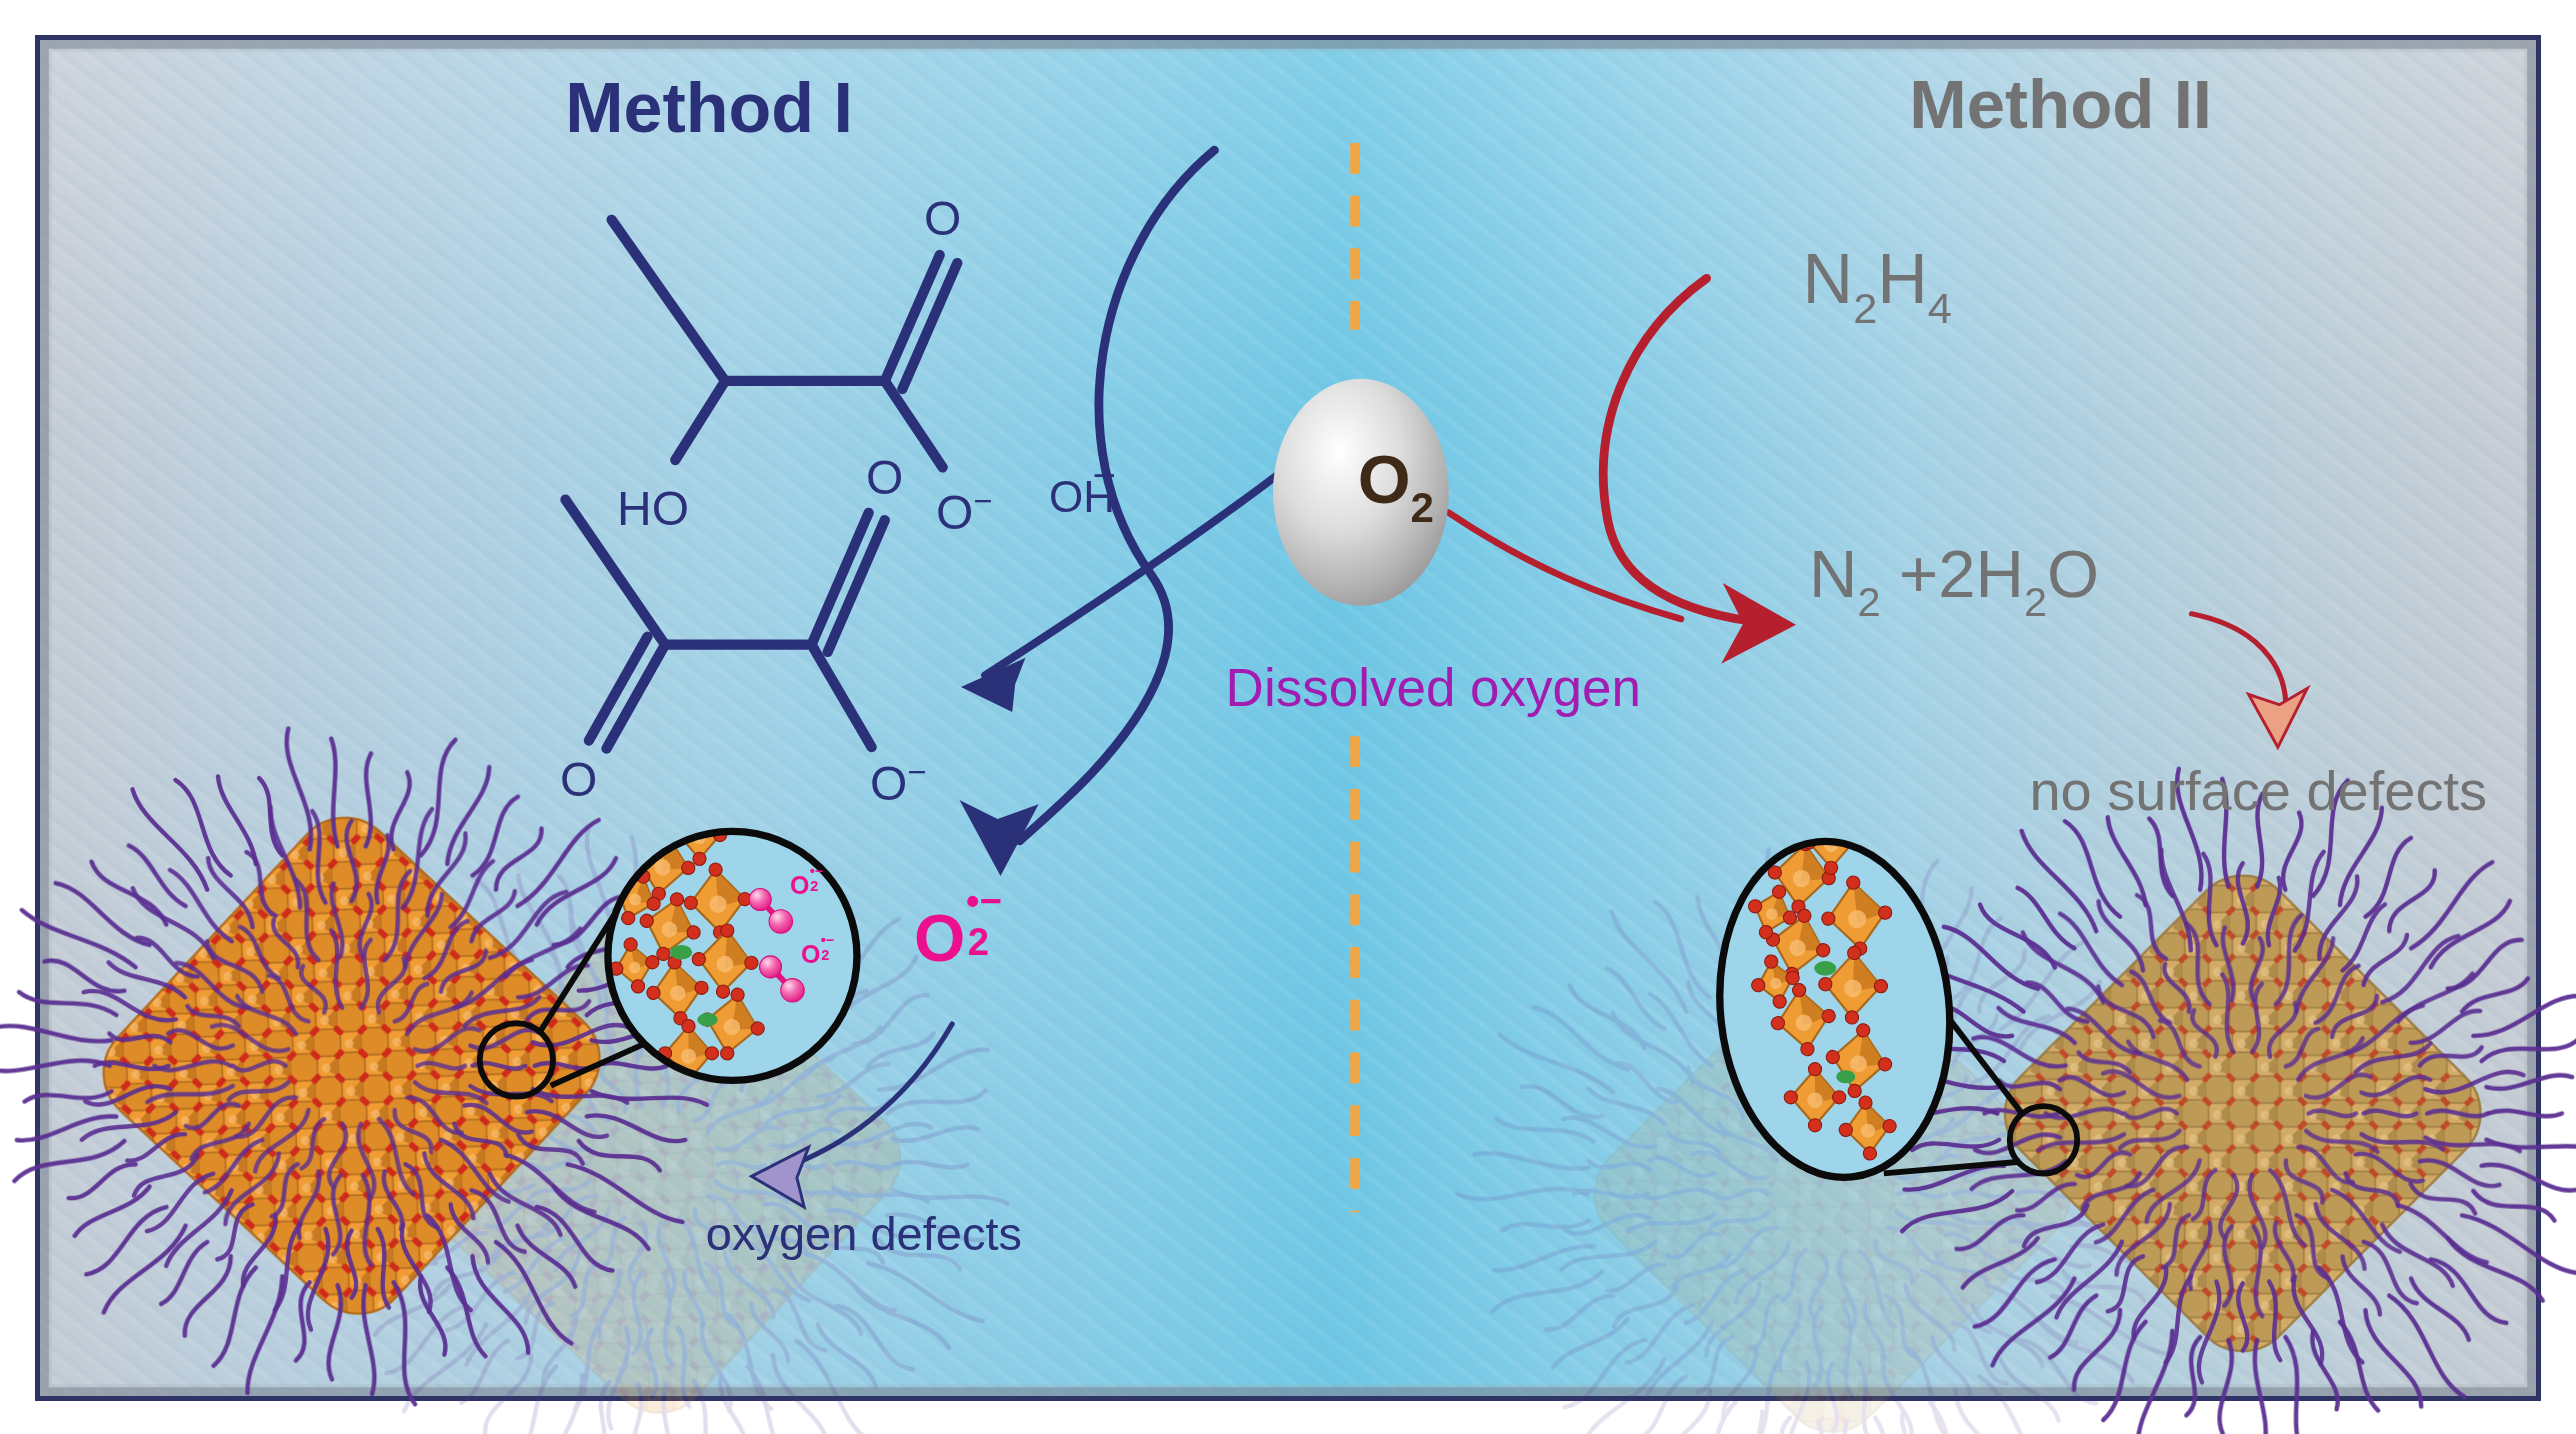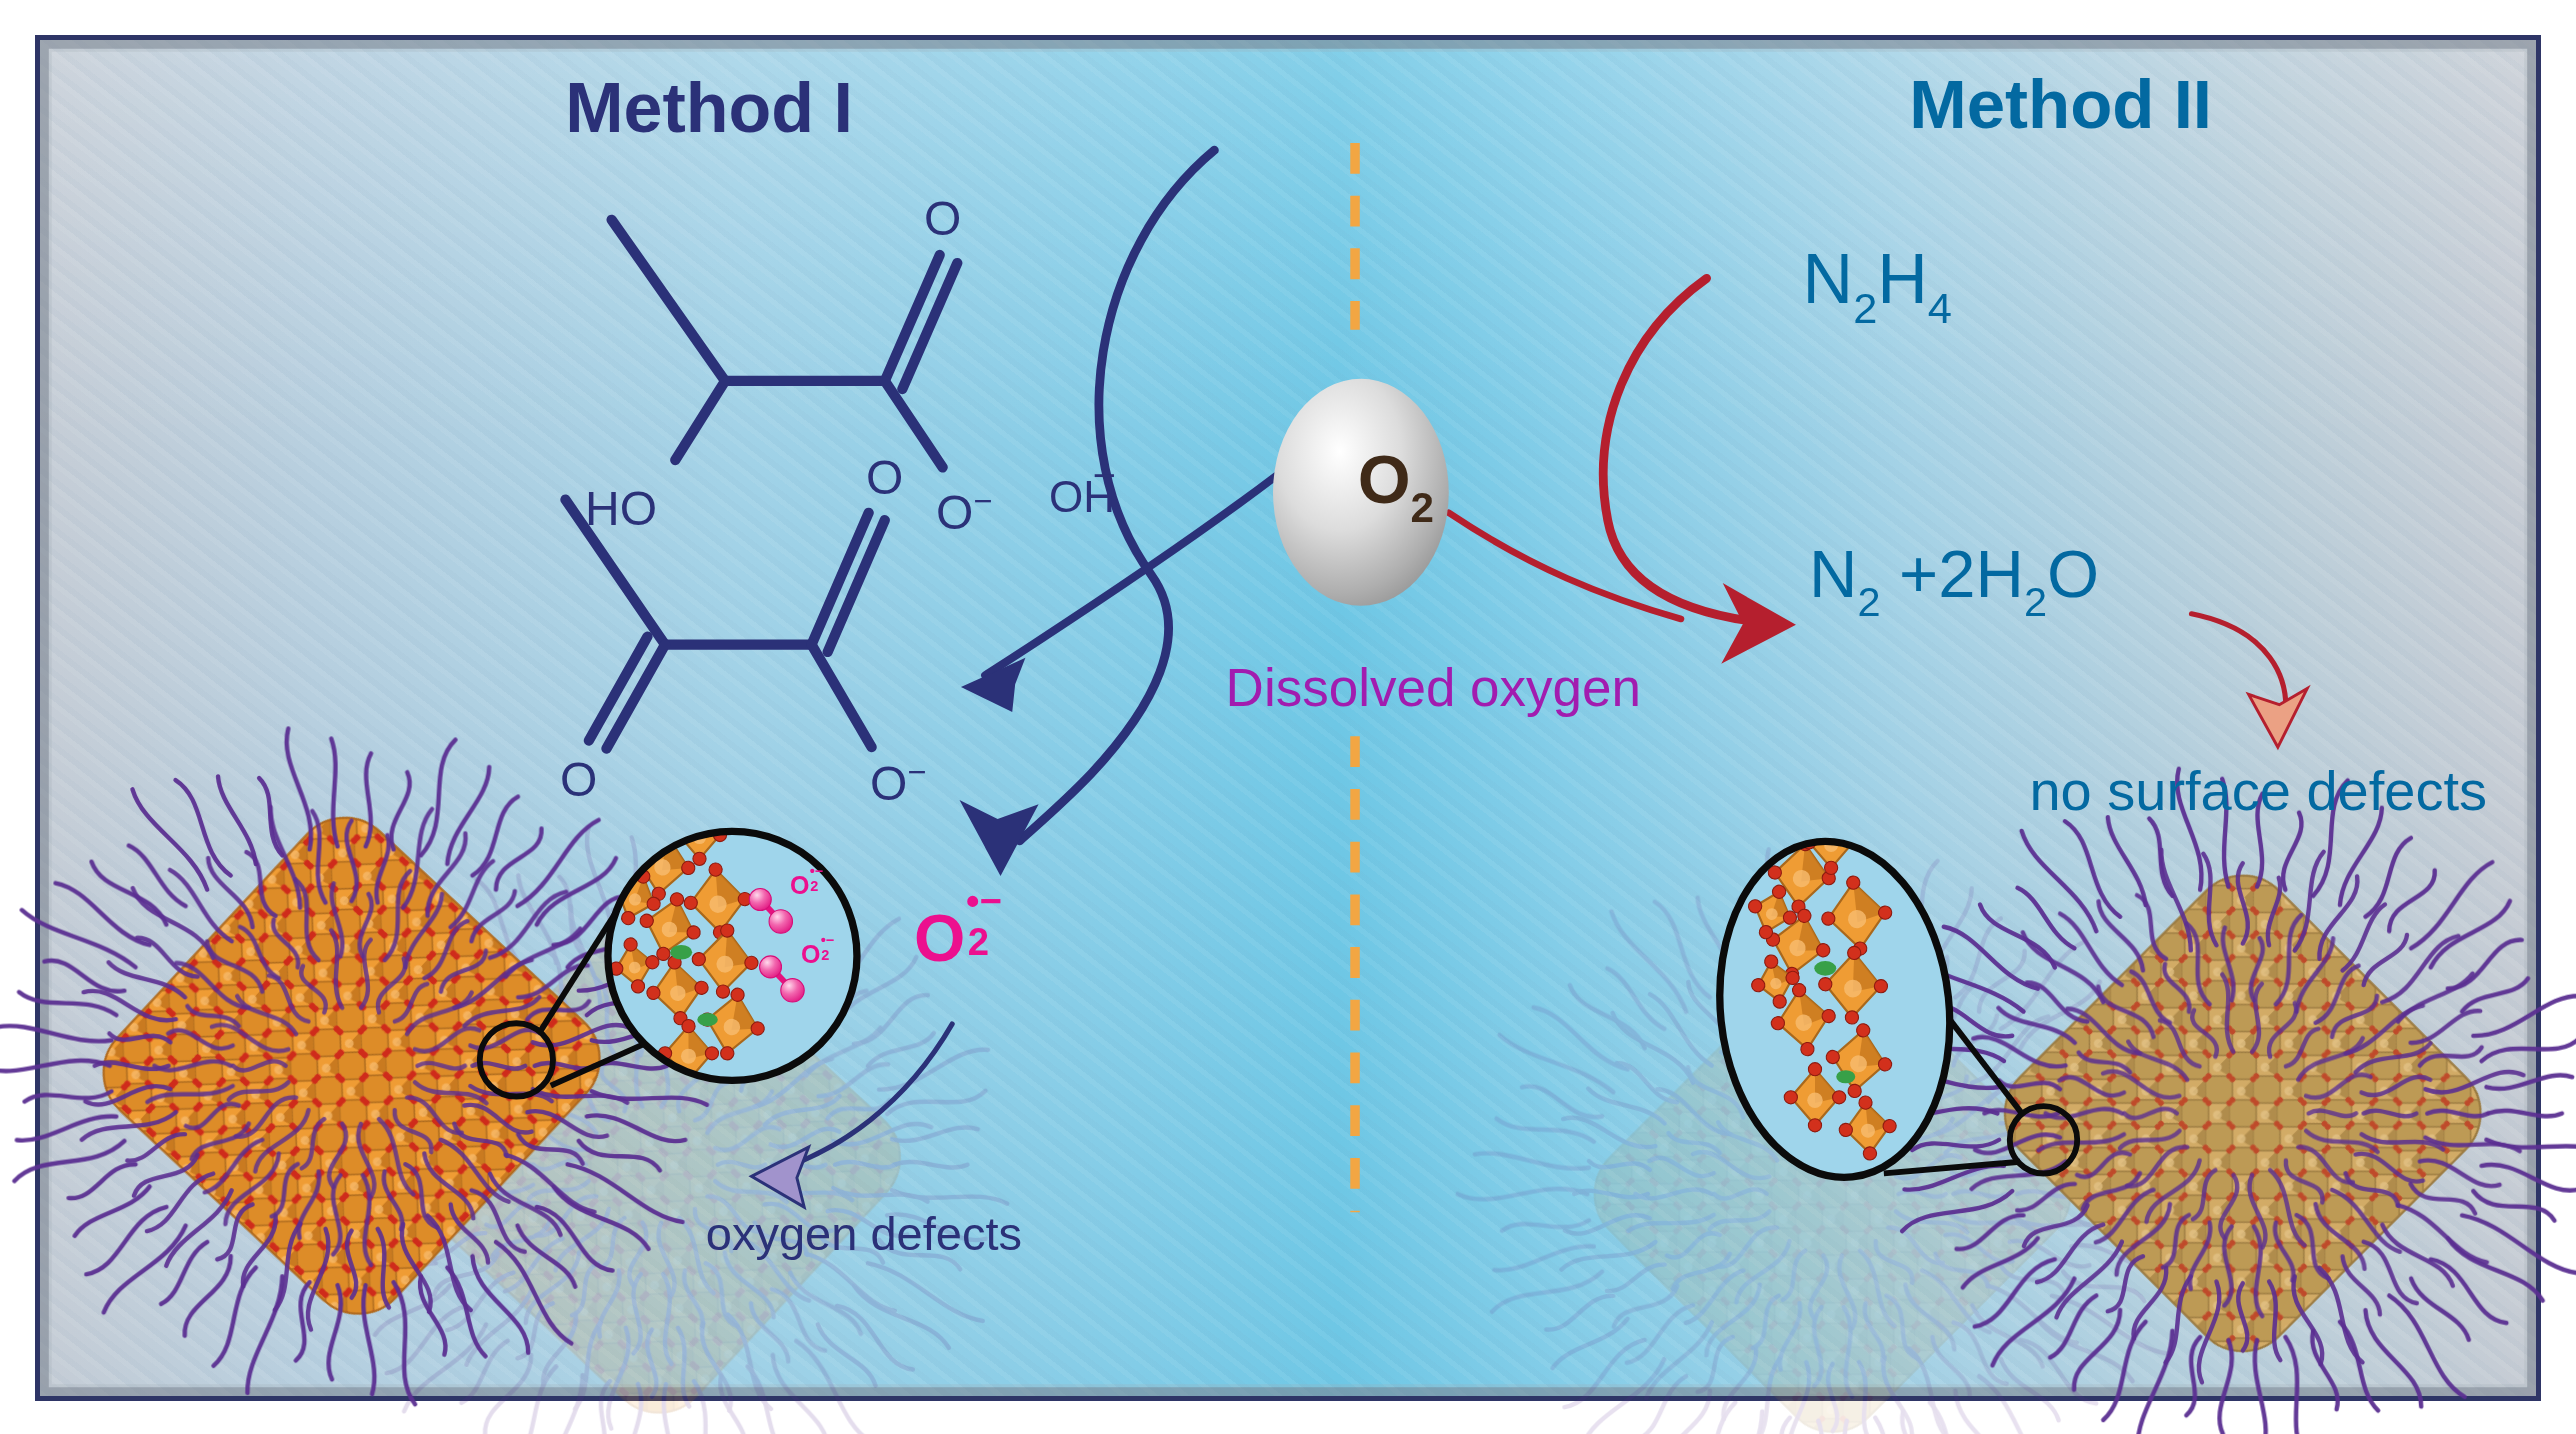--- a/index.html
+++ b/index.html
@@ -8,21 +8,21 @@
     border:5.1px solid #2e3566;
     box-shadow:inset 0 0 0 8.8px rgba(110,120,132,.45), inset 0 0 0 11.7px rgba(160,170,180,.25);
     background:
       repeating-linear-gradient(38deg, rgba(255,255,255,.06) 0 5.1px, rgba(120,150,175,.05) 5.1px 11px, rgba(255,255,255,0) 11px 19px),
       linear-gradient(180deg, rgba(255,255,255,.14), rgba(255,255,255,0) 30%),
       linear-gradient(90deg,#c6cdd6 0%,#b7cfdf 11%,#a2d2e7 28%,#82cce7 44%,#6ec7e5 52%,#84cde8 61%,#a5d2e6 75%,#bccfda 90%,#c7ccd4 100%);
   }
   .txt{position:absolute;white-space:nowrap;line-height:1;}
   .center{text-align:right;}
   .navy{color:#2b3178}
-  .red{color:#0369a1}
+  .red{color:#737373}
   .pink{color:#ec0f8e}
   .gray{color:#a21caf}
   .brown{color:#3f2a18}
   .sb{font-size:.62em;vertical-align:-0.45em;}
   .stk{display:inline-block;position:relative;width:.85em;height:1em;}
   .stk .sp{position:absolute;left:.02em;top:-0.34em;font-size:.58em;font-weight:bold;}
   .stk .sb2{position:absolute;left:.06em;top:0.72em;font-size:.58em;}
   .oh{position:relative;display:inline-block;}
   .oh .chg{position:absolute;top:-0.48em;right:-0.02em;font-size:.9em;}
   svg{position:absolute;left:0;top:0;}
@@ -667,21 +667,21 @@
   <span>O</span><span class="sb">2</span>
 </div>
 
 <div class="txt gray center" style="left:1187px;top:661px;width:454px;font-size:53px">Dissolved oxygen</div>
 
 <div class="txt navy" style="left:1049px;top:475px;font-size:44px">
   <span class="oh"><span>OH</span><span class="chg">−</span></span>
 </div>
 
 <div class="txt navy" style="left:924px;top:195px;font-size:48px">O</div>
-<div class="txt navy" style="left:585px;top:485px;font-size:48px">HO</div>
+<div class="txt navy" style="left:617px;top:485px;font-size:48px">HO</div>
 <div class="txt navy" style="left:936px;top:485px;font-size:48px">
   <span>O</span><sup style="font-size:.68em">−</sup>
 </div>
 
 <div class="txt navy" style="left:866px;top:454px;font-size:48px">O</div>
 <div class="txt navy" style="left:560px;top:756px;font-size:48px">O</div>
 <div class="txt navy" style="left:870px;top:756px;font-size:48px">
   <span>O</span><sup style="font-size:.68em">−</sup>
 </div>
 

